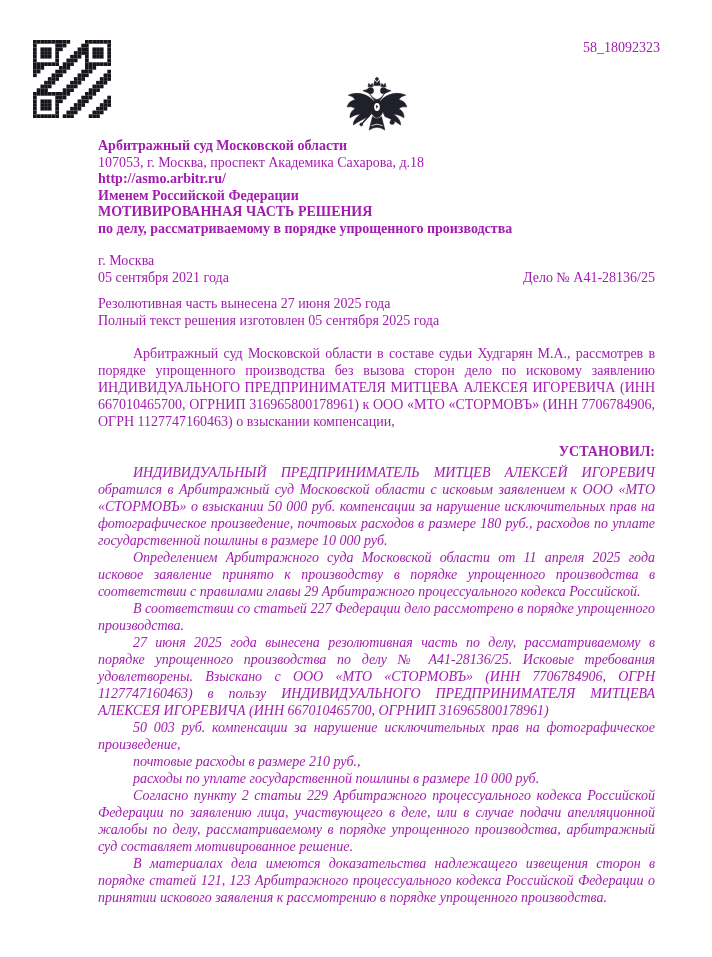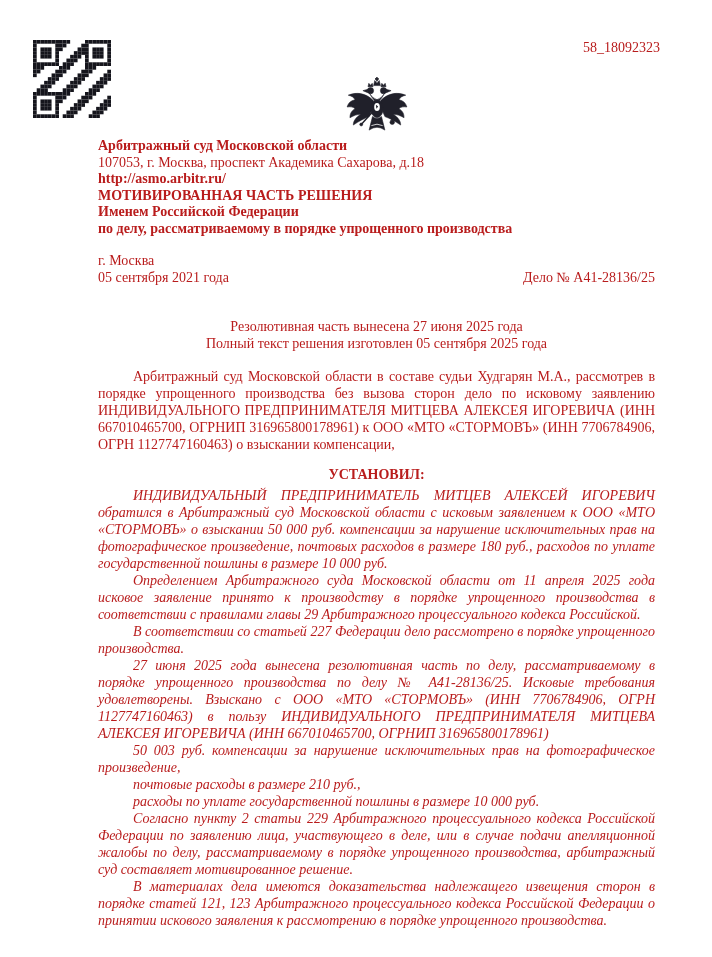--- a/index.html
+++ b/index.html
@@ -5,39 +5,39 @@
   html,body{margin:0;padding:0;background:#e8e8e8;}
   .page{
     position:relative;
     width:712px;height:957px;
     margin:0 auto;
     background:#ffffff;
     box-sizing:border-box;
     padding:40px 57px 0 98px;
     overflow:hidden;
     font-family:"Liberation Serif","DejaVu Serif",serif;
-    color:#b91c1c;
+    color:#a21caf;
     font-size:14px;
   }
   .b{font-weight:bold;}
   .qr{position:absolute;left:33px;top:40px;width:78px;height:78px;}
   .docnum{position:absolute;top:40px;right:52px;font-size:14px;}
   .emblem{margin-top:36px;display:flex;justify-content:center;}
   .head{text-align:left;line-height:16.5px;}
   .meta{margin-top:15px;line-height:17px;}
   .meta .row{display:flex;justify-content:space-between;}
-  .meta2{margin-top:32px;line-height:17px;text-align:center;}
+  .meta2{margin-top:9px;line-height:17px;}
   .body-p{
     margin:0;
     text-align:justify;
     text-indent:35px;
     line-height:17px;
   }
   .intro{margin-top:16px;}
-  .ustanovil{margin-top:13px;text-align:center;line-height:17px;}
+  .ustanovil{margin-top:13px;text-align:right;line-height:17px;}
   .body-wrap{margin-top:4px;font-style:italic;}
 </style>
 </head>
 <body>
 
 <div class="page">
 
   <svg class="qr" id="qr-svg" viewBox="0 0 78 78">
       <g fill="#15151c">
         <rect x="0.00" y="0.00" width="3.71" height="3.71"></rect>
@@ -306,22 +306,22 @@
         <circle cx="87" cy="82" r="4"></circle>
         <rect x="86.2" y="75" width="1.6" height="4"></rect>
       </g>
     </svg>
   </div>
 
   <div class="head">
     <div class="b">Арбитражный суд Московской области</div>
     <div>107053, г. Москва, проспект Академика Сахарова, д.18</div>
     <div class="b">http://asmo.arbitr.ru/</div>
+    <div class="b">Именем Российской Федерации</div>
     <div class="b">МОТИВИРОВАННАЯ ЧАСТЬ РЕШЕНИЯ</div>
-    <div class="b">Именем Российской Федерации</div>
     <div class="b">по делу, рассматриваемому в порядке упрощенного производства</div>
   </div>
 
   <div class="meta">
     <div>г. Москва</div>
     <div class="row">
       <span>05 сентября 2021 года</span>
       <span>Дело № А41-28136/25</span>
     </div>
   </div>

